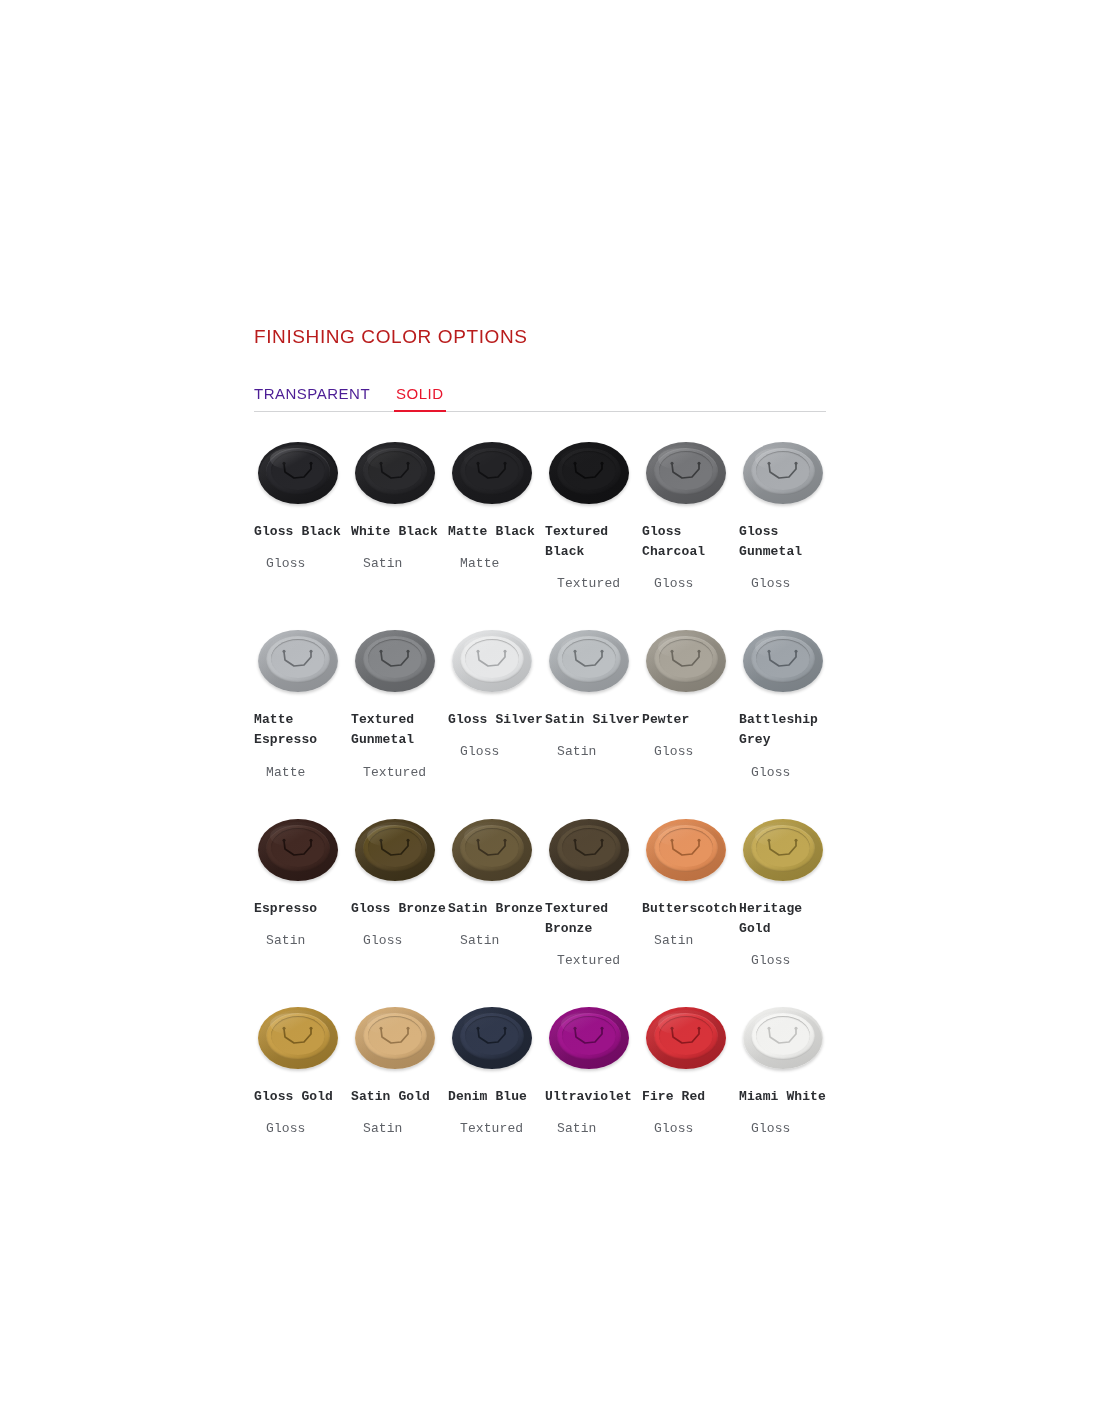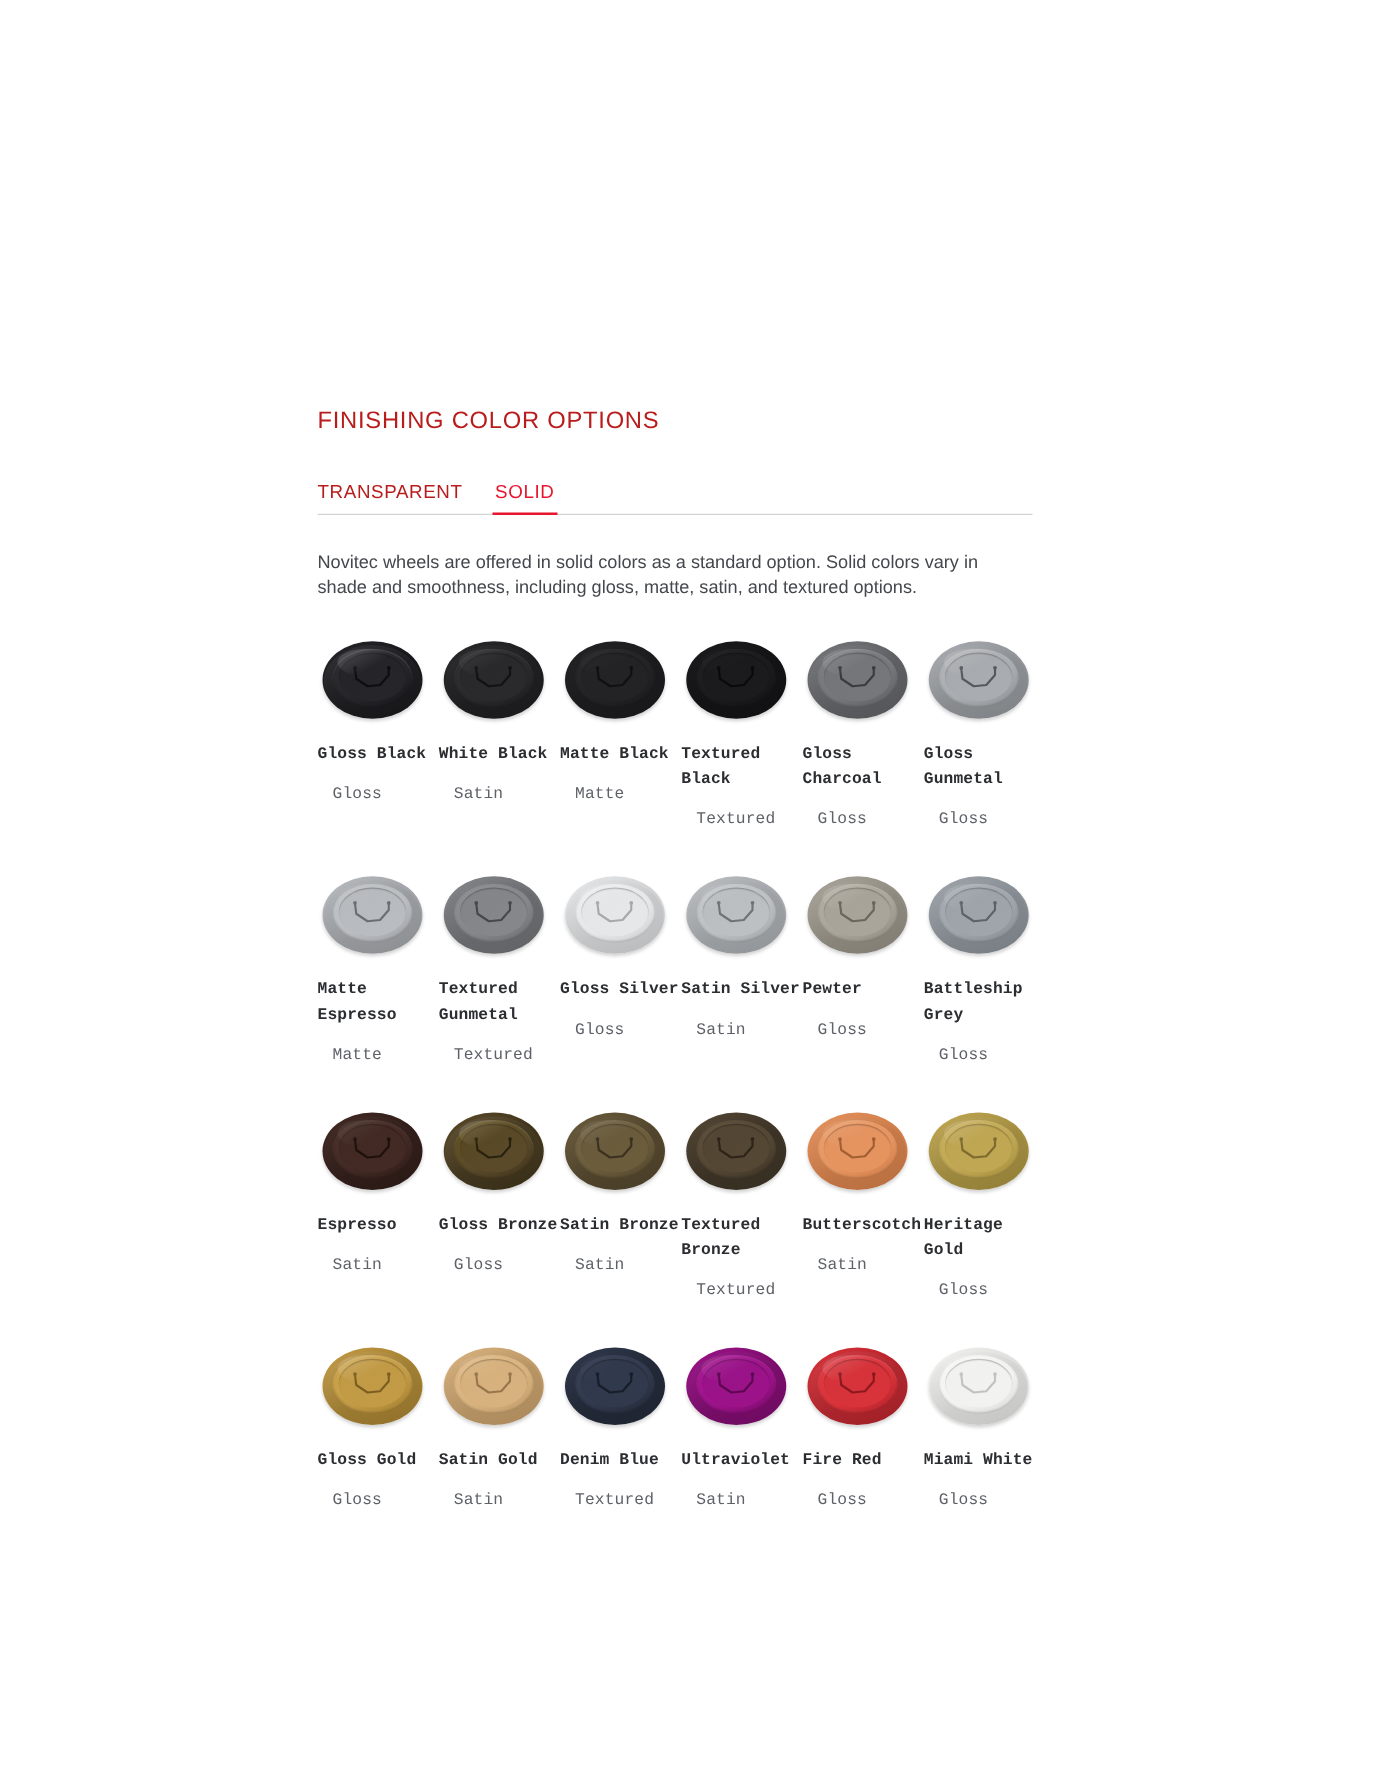--- a/index.html
+++ b/index.html
@@ -48,21 +48,21 @@
     align-items: flex-end;
     gap: 0;
     border-bottom: 1px solid #d3d4d6;
     padding-bottom: 0;
     margin-bottom: 28px;
     height: 32px;
   }
   .tab {
     font-size: 15px;
     letter-spacing: 0.5px;
-    color: #b91c1c;
+    color: #4c1d95;
     text-transform: uppercase;
     padding: 0 0 10px 0;
     margin-right: 26px;
     cursor: pointer;
     position: relative;
     background: none;
     border: none;
     font-family: inherit;
     line-height: 1;
   }
@@ -194,21 +194,20 @@
 <div id="page">
   <div class="content">
 
     <h2 class="section-title">FINISHING COLOR OPTIONS</h2>
 
     <div class="tabs">
       <button class="tab">TRANSPARENT</button>
       <button class="tab active">SOLID</button>
     </div>
 
-    <p class="intro">Novitec wheels are offered in solid colors as a standard option. Solid colors vary in shade and smoothness, including gloss, matte, satin, and textured options.</p>
 
     <div class="swatch-grid" id="swatch-grid">
         <div class="swatch-cell">
           <div class="swatch-disc-wrap">
             <div class="cap">
               <div class="rim" style="background: linear-gradient(145deg, rgb(38, 38, 42) 0%, rgb(23, 23, 26) 55%, rgb(23, 23, 26) 100%); box-shadow: rgba(0, 0, 0, 0.18) 0px 2px 3px;"></div>
               <div class="rim-shade" style="background: linear-gradient(160deg, rgba(255, 255, 255, 0.125), rgba(0, 0, 0, 0.2));"></div>
               <div class="face" style="background: linear-gradient(150deg, rgb(46, 46, 51) 0%, rgb(38, 38, 42) 58%, rgb(23, 23, 26) 100%); box-shadow: rgba(255, 255, 255, 0.15) 0px 1px 1px inset, rgba(0, 0, 0, 0.22) 0px -1px 2px inset;"></div>
               <div class="face-inner" style="background: linear-gradient(150deg, rgb(36, 36, 40) 0%, rgb(38, 38, 42) 70%); box-shadow: rgba(0, 0, 0, 0.25) 0px 1px 1px inset;"></div>
               <div class="logo">

